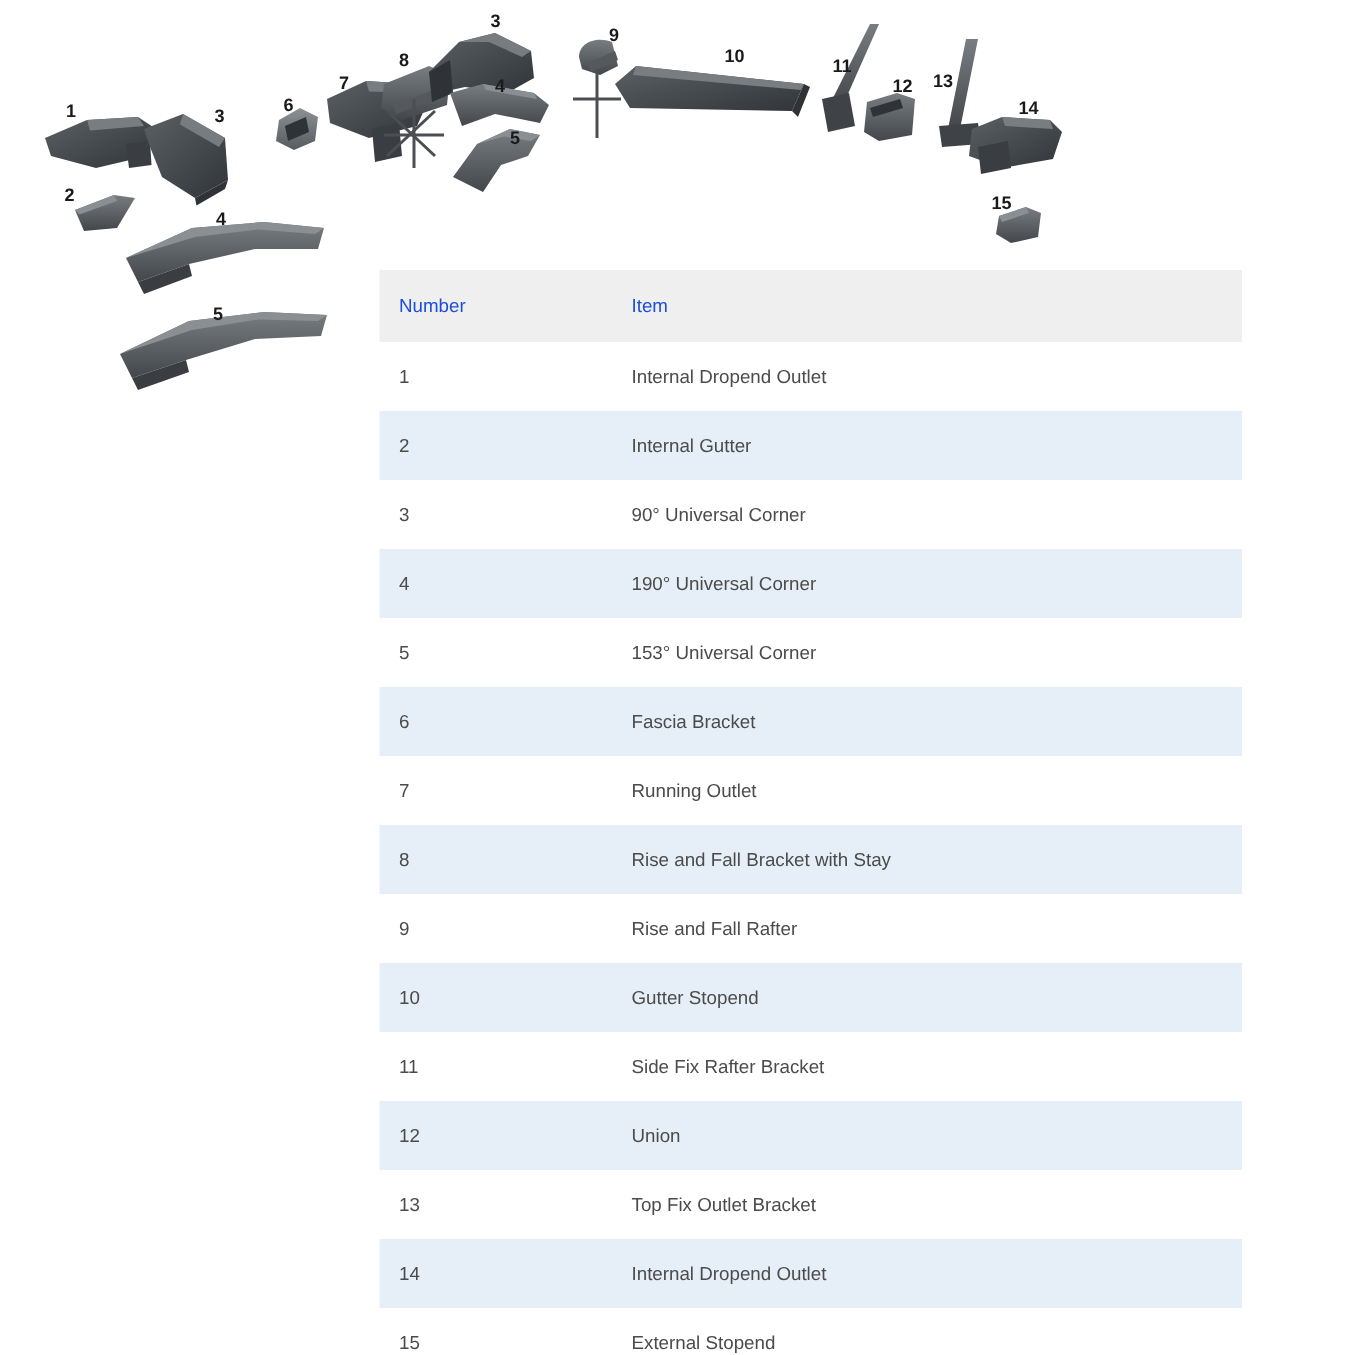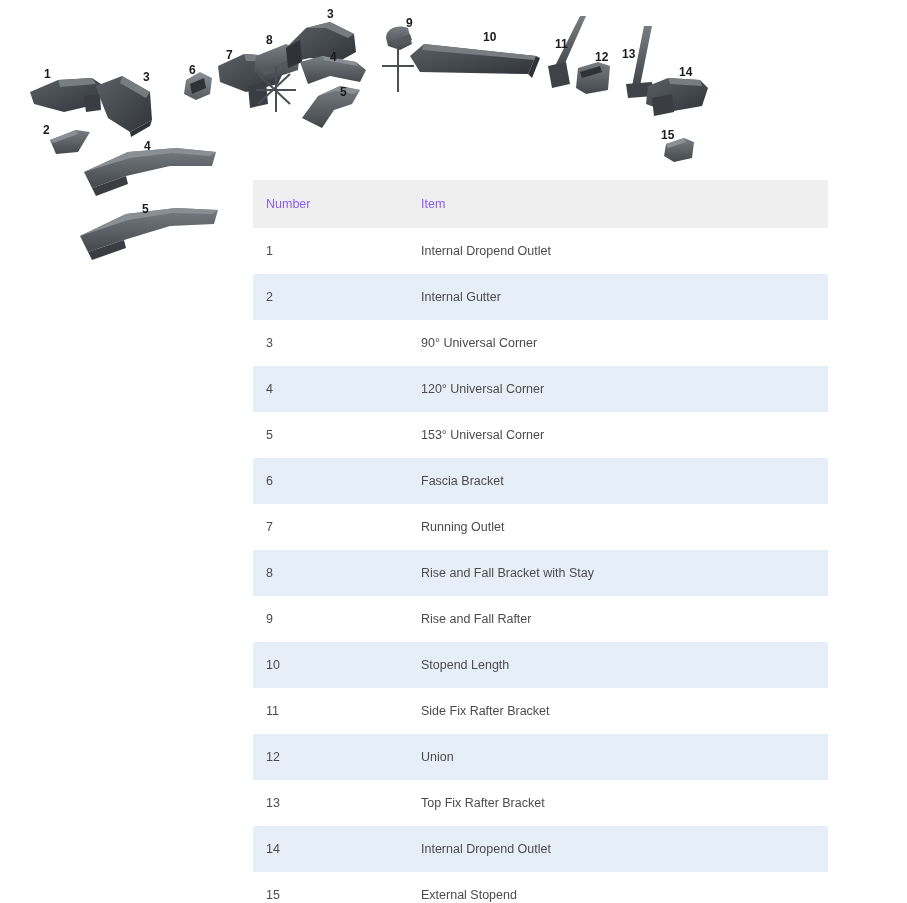--- a/index.html
+++ b/index.html
@@ -46,21 +46,21 @@
     top: 180px;
     width: 575px;
     border-collapse: collapse;
     font-size: 12.5px;
   }
   #parts-table col.col-num { width: 155px; }
   #parts-table col.col-item { width: 420px; }
 
   #parts-table thead th {
     background: #efefef;
-    color: #8b5cf6;
+    color: #1d4ed8;
     font-weight: normal;
     font-size: 12.5px;
     text-align: left;
     padding: 17px 0 17px 13px;
     border: none;
   }
   #parts-table tbody td {
     padding: 16px 0 16px 13px;
     color: #4b4b4b;
     font-size: 12.5px;
@@ -240,21 +240,21 @@
     <tr class="even-row">
         <td>2</td>
         <td>Internal Gutter</td>
       </tr>
     <tr class="odd-row">
         <td>3</td>
         <td>90° Universal Corner</td>
       </tr>
     <tr class="even-row">
         <td>4</td>
-        <td>120° Universal Corner</td>
+        <td>190° Universal Corner</td>
       </tr>
     <tr class="odd-row">
         <td>5</td>
         <td>153° Universal Corner</td>
       </tr>
     <tr class="even-row">
         <td>6</td>
         <td>Fascia Bracket</td>
       </tr>
     <tr class="odd-row">
@@ -264,33 +264,33 @@
     <tr class="even-row">
         <td>8</td>
         <td>Rise and Fall Bracket with Stay</td>
       </tr>
     <tr class="odd-row">
         <td>9</td>
         <td>Rise and Fall Rafter</td>
       </tr>
     <tr class="even-row">
         <td>10</td>
-        <td>Stopend Length</td>
+        <td>Gutter Stopend</td>
       </tr>
     <tr class="odd-row">
         <td>11</td>
         <td>Side Fix Rafter Bracket</td>
       </tr>
     <tr class="even-row">
         <td>12</td>
         <td>Union</td>
       </tr>
     <tr class="odd-row">
         <td>13</td>
-        <td>Top Fix Rafter Bracket</td>
+        <td>Top Fix Outlet Bracket</td>
       </tr>
     <tr class="even-row">
         <td>14</td>
         <td>Internal Dropend Outlet</td>
       </tr>
     <tr class="odd-row">
         <td>15</td>
         <td>External Stopend</td>
       </tr>
   </tbody>

